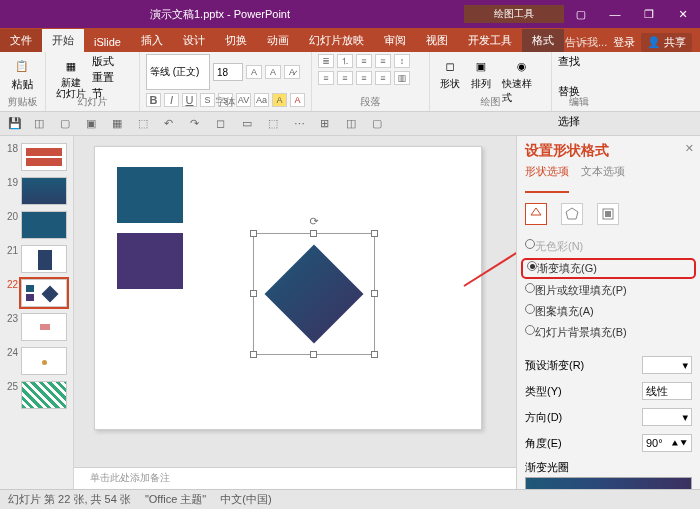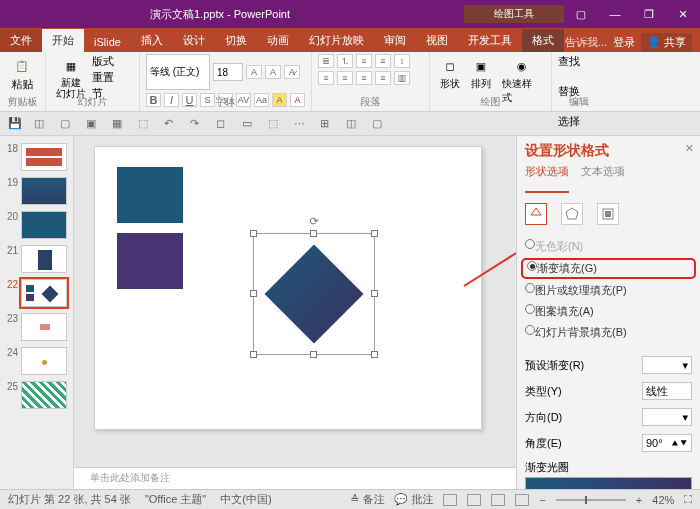--- a/index.html
+++ b/index.html
@@ -381,26 +381,13 @@
         </div>
       <div><span>渐变光圈</span><div class="gradbar"></div></div>
     </div>
   </div>
 </div>
 
 <div class="statusbar">
   <span>幻灯片 第 22 张, 共 54 张</span>
   <span>"Office 主题"</span>
   <span>中文(中国)</span>
-  <div class="rt">
-    <span>≙ <span>备注</span></span>
-    <span>💬 <span>批注</span></span>
-    <div class="viewi"></div>
-    <div class="viewi"></div>
-    <div class="viewi"></div>
-    <div class="viewi"></div>
-    <span>−</span>
-    <div class="zoom-track"></div>
-    <span>+</span>
-    <span>42%</span>
-    <span>⛶</span>
-  </div>
 </div>
 
 </body></html>

